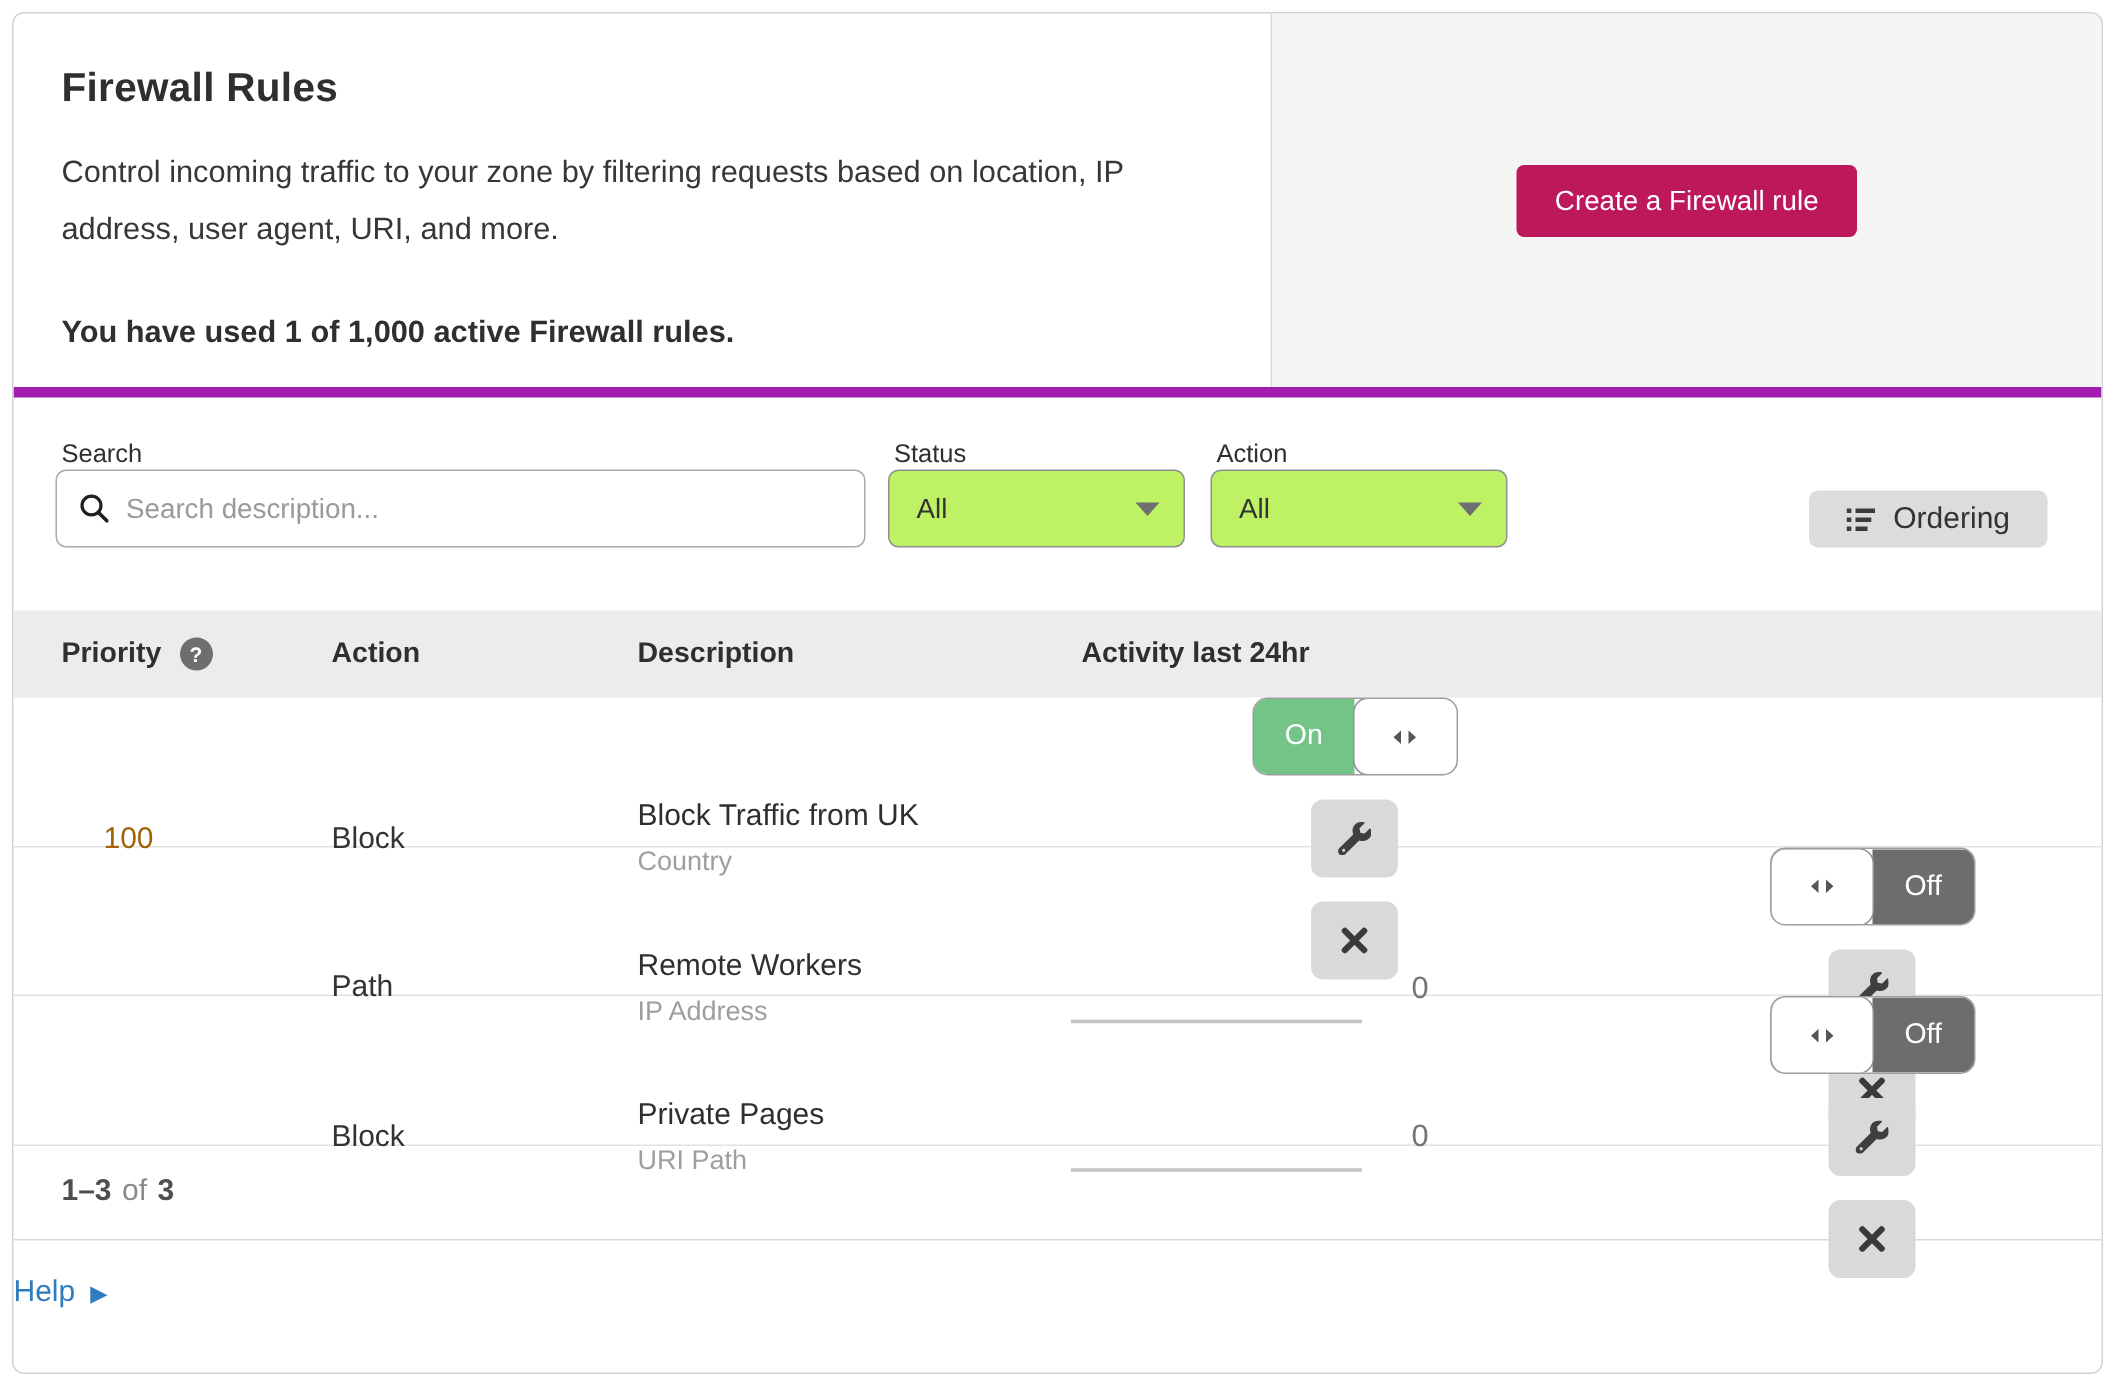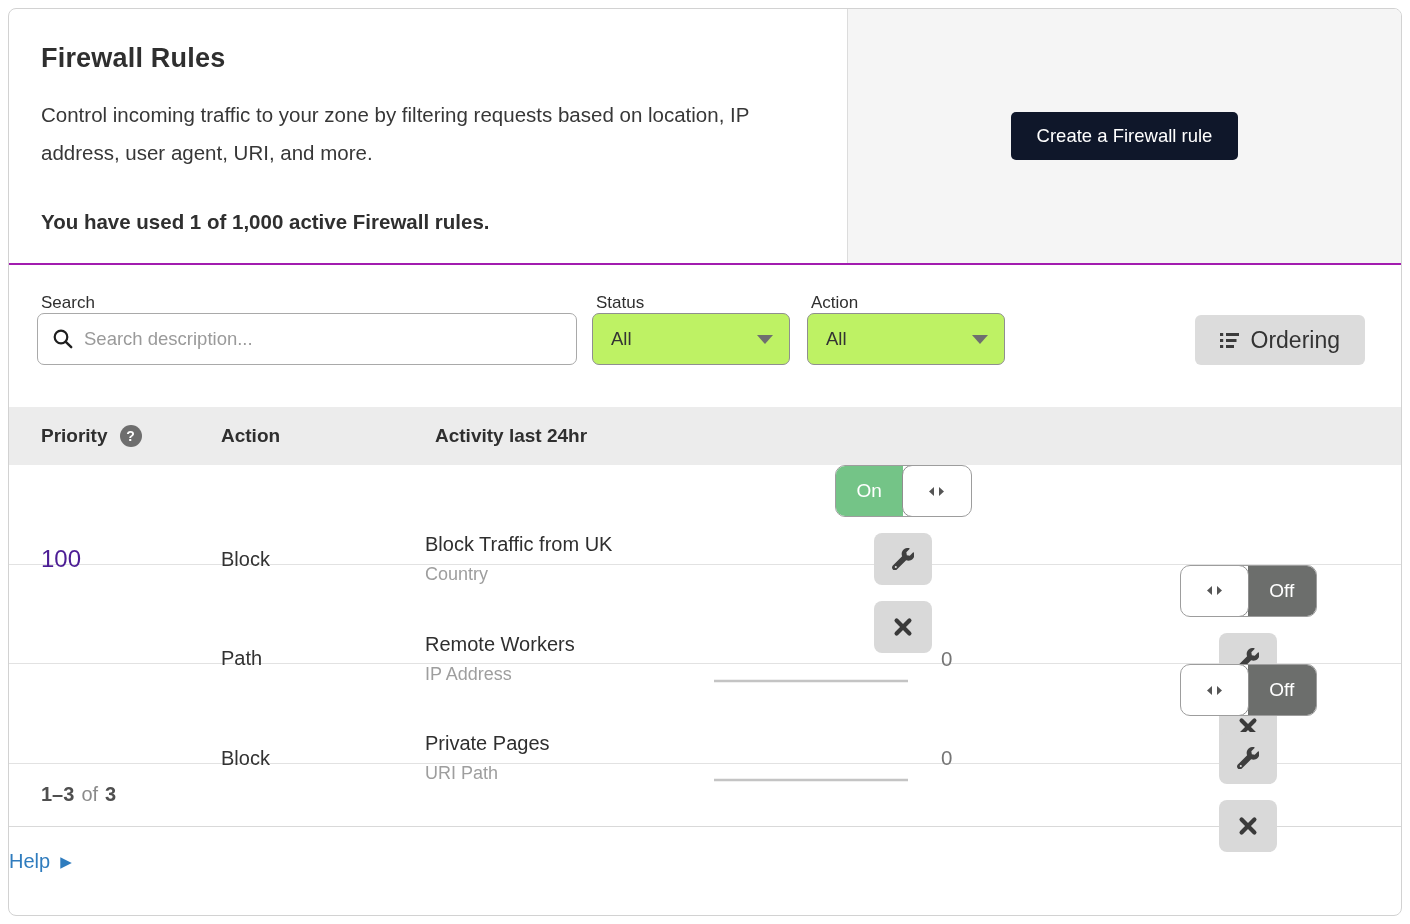--- a/index.html
+++ b/index.html
@@ -3,28 +3,28 @@
 <meta charset="utf-8">
 <style>
   * { box-sizing: border-box; margin: 0; padding: 0; }
   html, body { width: 1410px; height: 924px; background: #fff; font-family: "Liberation Sans", sans-serif; color: #333; }
   .card {
     position: absolute; left: 8px; top: 8px; width: 1394px; height: 908px;
     background: #fff; border: 1px solid #d2d2d2; border-radius: 8px; overflow: hidden;
   }
 
   
-  .header-section { display: flex; height: 256px; border-bottom: 2px solid #a21caf; }
+  .header-section { display: flex; height: 256px; border-bottom: 7px solid #a21caf; }
   .header-left { width: 838px; padding: 34px 32px 0 32px; }
   .page-title { font-size: 27px; font-weight: bold; color: #2f2f2f; letter-spacing: .2px; }
   .page-desc { margin-top: 22px; font-size: 20.5px; line-height: 38px; color: #373737; max-width: 770px; }
   .usage-line { margin-top: 38px; font-size: 20.5px; font-weight: bold; color: #2f2f2f; }
   .header-right { flex: 1; background: #f5f5f5; border-left: 1px solid #dcdcdc; display: flex; align-items: center; justify-content: center; }
   .create-btn {
-    border: none; cursor: pointer; background: #0f172a; color: #fff;
+    border: none; cursor: pointer; background: #be185d; color: #fff;
     font-family: "Liberation Sans", sans-serif; font-size: 18.5px;
     padding: 13px 26px; border-radius: 5px;
   }
 
   
   .filter-section { display: flex; align-items: flex-end; padding: 28px 32px 42px 28px; }
   .field-group { display: flex; flex-direction: column; }
   .field-label { font-size: 17px; color: #2f2f2f; margin-left: 4px; }
   .search-box {
     width: 540px; height: 52px; border: 1px solid #a9a9a9; border-radius: 7px;
@@ -37,37 +37,37 @@
   .search-box input::placeholder { color: #9a9a9a; }
   .select-box {
     width: 198px; height: 52px; border: 1px solid #8f8f8f; border-radius: 7px; background: #bef264;
     display: flex; align-items: center; justify-content: space-between; padding: 0 16px 0 18px;
     font-size: 18.5px; color: #333; cursor: pointer;
   }
   .caret-down { width: 0; height: 0; border-left: 8px solid transparent; border-right: 8px solid transparent; border-top: 9px solid #6f6f6f; }
   .gap15 { width: 15px; } .gap17 { width: 17px; }
   .spacer { flex: 1; }
   .ordering-btn {
-    height: 50px; background: #dcdcdc; border: none; border-radius: 6px; cursor: pointer;
+    height: 38px; background: #dcdcdc; border: none; border-radius: 6px; cursor: pointer;
     display: flex; align-items: center; padding: 0 25px; font-family: "Liberation Sans", sans-serif;
-    font-size: 23px; color: #333; margin-right: 4px;
+    font-size: 20px; color: #333; margin-right: 4px;
   }
   .ordering-btn svg { margin-right: 12px; }
 
   
   .grid-row { display: grid; grid-template-columns: 180px 204px 286px 384px 1fr; padding-left: 32px; align-items: center; }
   .table-header { background: #ececec; height: 58px; font-weight: bold; font-size: 19px; color: #2f2f2f; }
   .th-priority { display: flex; align-items: center; }
   .help-circle {
     width: 22px; height: 22px; border-radius: 50%; background: #6e6e6e; color: #fff;
     font-size: 14px; font-weight: bold; display: inline-flex; align-items: center; justify-content: center;
     margin-left: 12px; cursor: pointer;
   }
   .rule-row { height: 99.5px; border-bottom: 1px solid #e2e2e2; }
-  .cell-priority { font-size: 24px; color: #4c1d95; }
+  .cell-priority { font-size: 20px; color: #a16207; margin-left: 28px; }
   .cell-action { font-size: 20px; color: #333; }
   .cell-desc .desc-title { font-size: 20px; color: #2f2f2f; }
   .cell-desc .desc-sub { font-size: 18px; color: #9e9e9e; margin-top: 8px; }
   .cell-activity { display: flex; align-items: center; }
   .sparkline { width: 200px; height: 56px; }
   .activity-count { font-size: 20.5px; color: #757575; margin-left: 30px; }
 
   .cell-controls { display: flex; align-items: center; gap: 16px; flex-direction: column; }
   .toggle {
     width: 137px; height: 52px; border: 1px solid #9d9d9d; border-radius: 10px;
@@ -153,20 +153,21 @@
       <span>Ordering</span>
     </button>
   </div>
 
   <div class="grid-row table-header">
     <div class="th-priority">
       <span>Priority</span>
       <span class="help-circle">?</span>
     </div>
     <div>Action</div>
+    <div>Description</div>
     <div style="padding-left:10px;">Activity last 24hr</div>
     <div></div>
   </div>
 
   <div class="grid-row rule-row">
     <div class="cell-priority">100</div>
     <div class="cell-action">Block</div>
     <div class="cell-desc">
       <div class="desc-title">Block Traffic from UK</div>
       <div class="desc-sub">Country</div>

